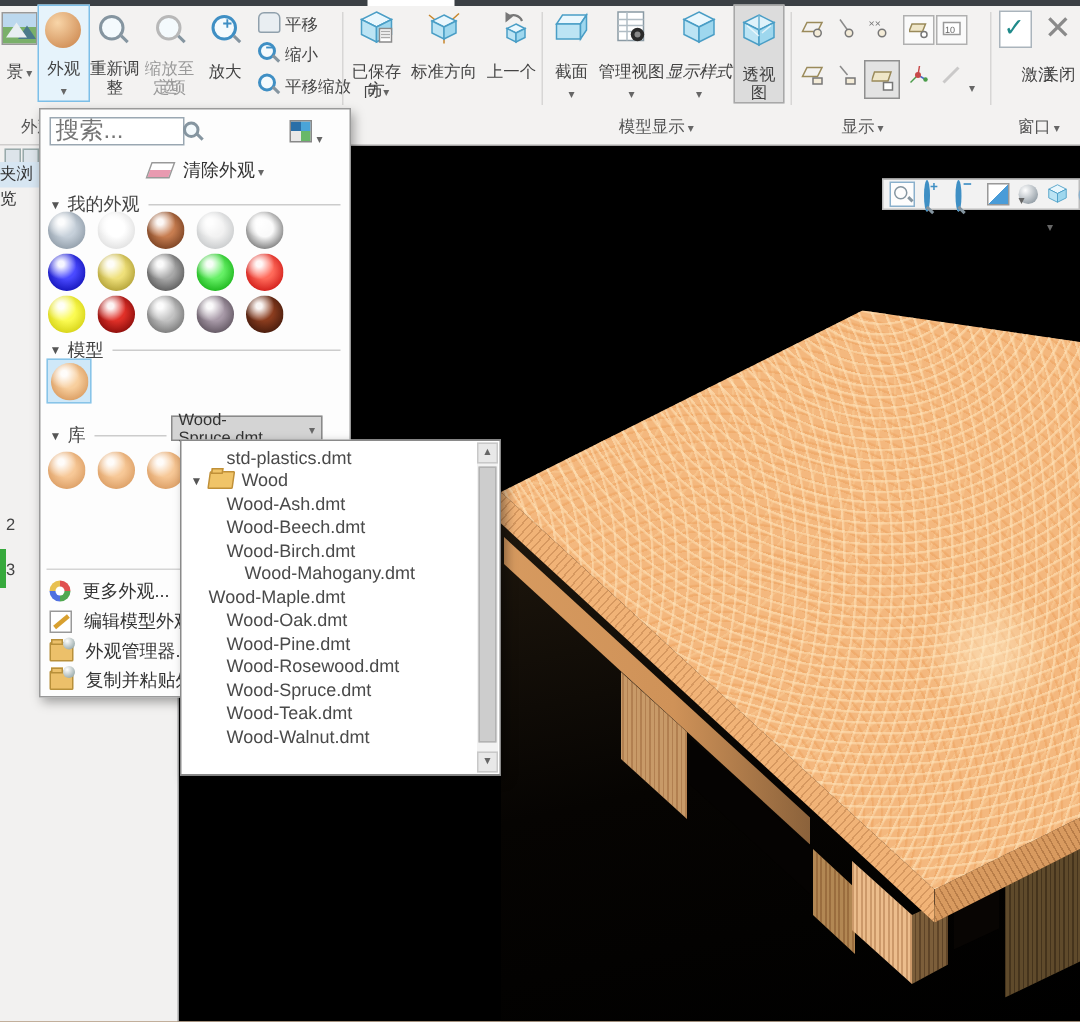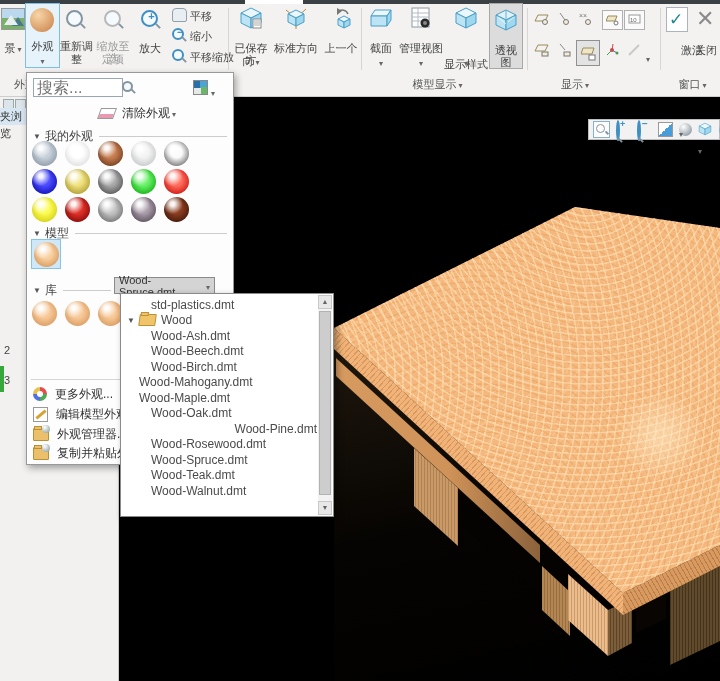--- a/index.html
+++ b/index.html
@@ -300,21 +300,21 @@
     </div>
 
     <div class="rbtn" style="left:444px;top:4px;width:44px;height:64px;">
       <span class="ctr" style="left:10px;top:2px;">
         <svg width="24" height="24" viewBox="0 0 24 24">
             <polygon points="12,2 22,7 12,12 2,7" fill="#eaf7fd" stroke="#4a9ec6"></polygon>
             <polygon points="2,7 12,12 12,22 2,17" fill="#bce4f4" stroke="#4a9ec6"></polygon>
             <polygon points="12,12 22,7 22,17 12,22" fill="#9ed7ee" stroke="#4a9ec6"></polygon>
           </svg>
       </span>
-      <span class="lbl" style="top:54px;">显示样式</span>
+      <span class="lbl" style="top:38px;font-style:italic;">显示样式</span>
       <span class="lbl ddaonly" style="top:52px;"></span>
     </div>
 
     <div class="rbtn pressed" style="left:489px;top:3px;width:32px;height:64px;">
       <span class="ctr" style="left:4px;top:4px;">
         <svg width="24" height="24" viewBox="0 0 24 24">
             <polygon points="12,2 22,7 12,12 2,7" fill="#dff2fa" stroke="#4a9ec6"></polygon>
             <polygon points="2,7 12,12 12,22 2,17" fill="#bce4f4" stroke="#4a9ec6"></polygon>
             <polygon points="12,12 22,7 22,17 12,22" fill="#9ed7ee" stroke="#4a9ec6"></polygon>
             <line x1="12" y1="12" x2="12" y2="2" stroke="#6ab0d0"></line>
@@ -518,30 +518,30 @@
         </div>
         <div class="dd-item" style="padding-left: 30px;">
           <span class="dd-label">Wood-Ash.dmt</span>
         </div>
         <div class="dd-item" style="padding-left: 30px;">
           <span class="dd-label">Wood-Beech.dmt</span>
         </div>
         <div class="dd-item" style="padding-left: 30px;">
           <span class="dd-label">Wood-Birch.dmt</span>
         </div>
-        <div class="dd-item" style="padding-left: 18px;">
+        <div class="dd-item" style="padding-left: 42px;">
           <span class="dd-label">Wood-Mahogany.dmt</span>
         </div>
         <div class="dd-item" style="padding-left: 18px; align-items: center;">
           <span class="dd-label">Wood-Maple.dmt</span>
         </div>
         <div class="dd-item" style="padding-left: 30px;">
           <span class="dd-label">Wood-Oak.dmt</span>
         </div>
-        <div class="dd-item" style="padding-left: 30px; justify-content: flex-end;">
+        <div class="dd-item" style="padding-left: 30px;">
           <span class="dd-label">Wood-Pine.dmt</span>
         </div>
         <div class="dd-item" style="padding-left: 30px;">
           <span class="dd-label">Wood-Rosewood.dmt</span>
         </div>
         <div class="dd-item" style="padding-left: 30px;">
           <span class="dd-label">Wood-Spruce.dmt</span>
         </div>
         <div class="dd-item" style="padding-left: 30px;">
           <span class="dd-label">Wood-Teak.dmt</span>

